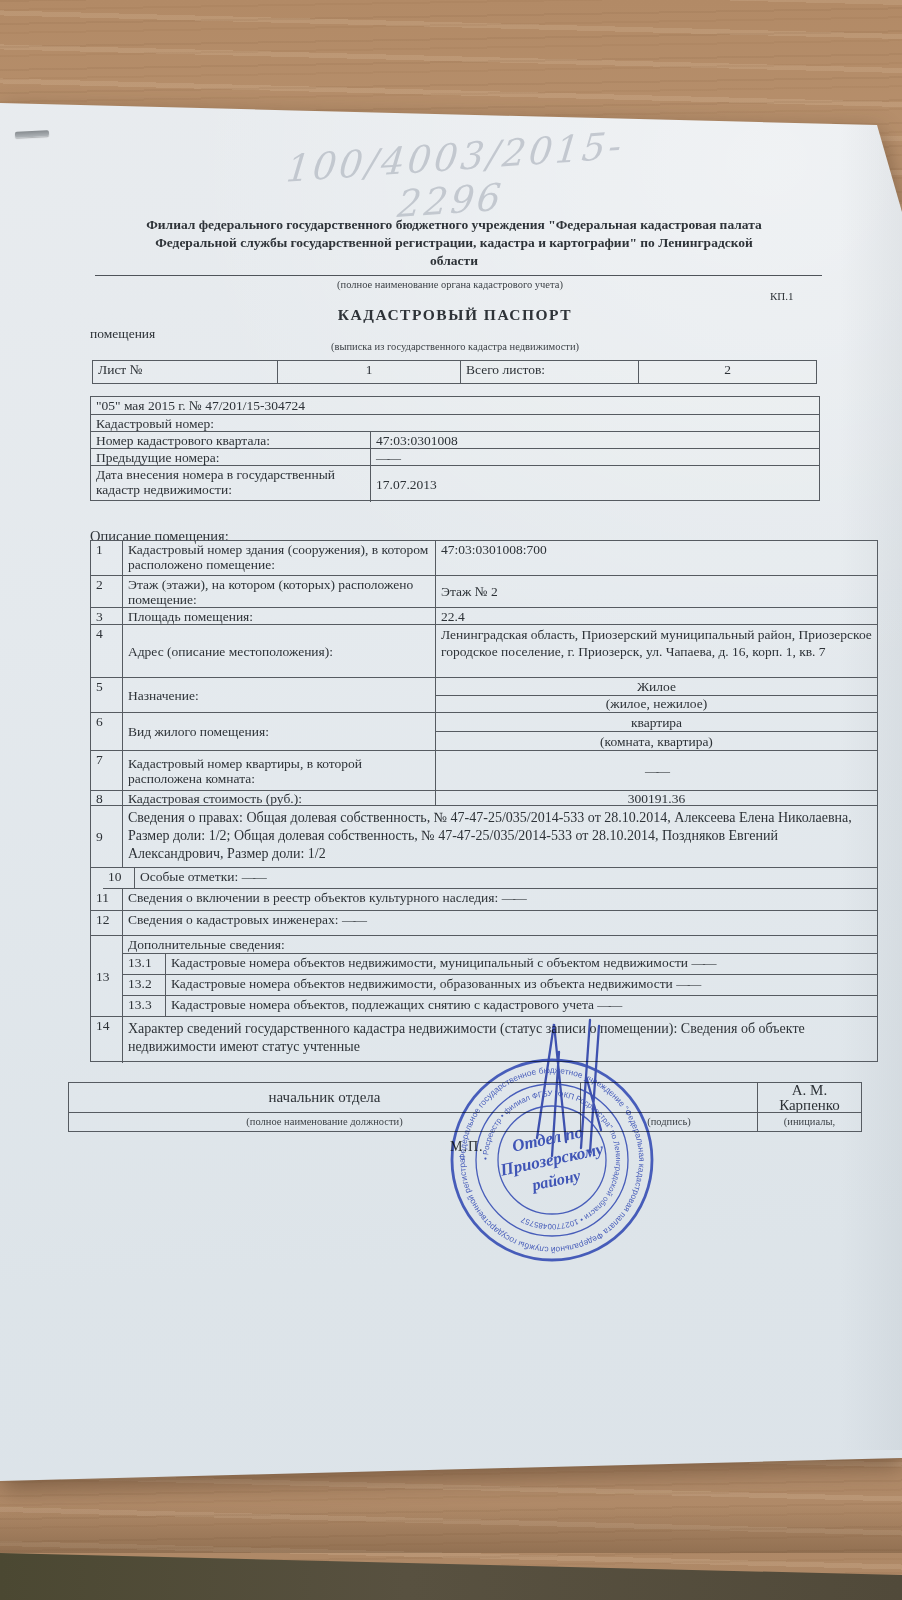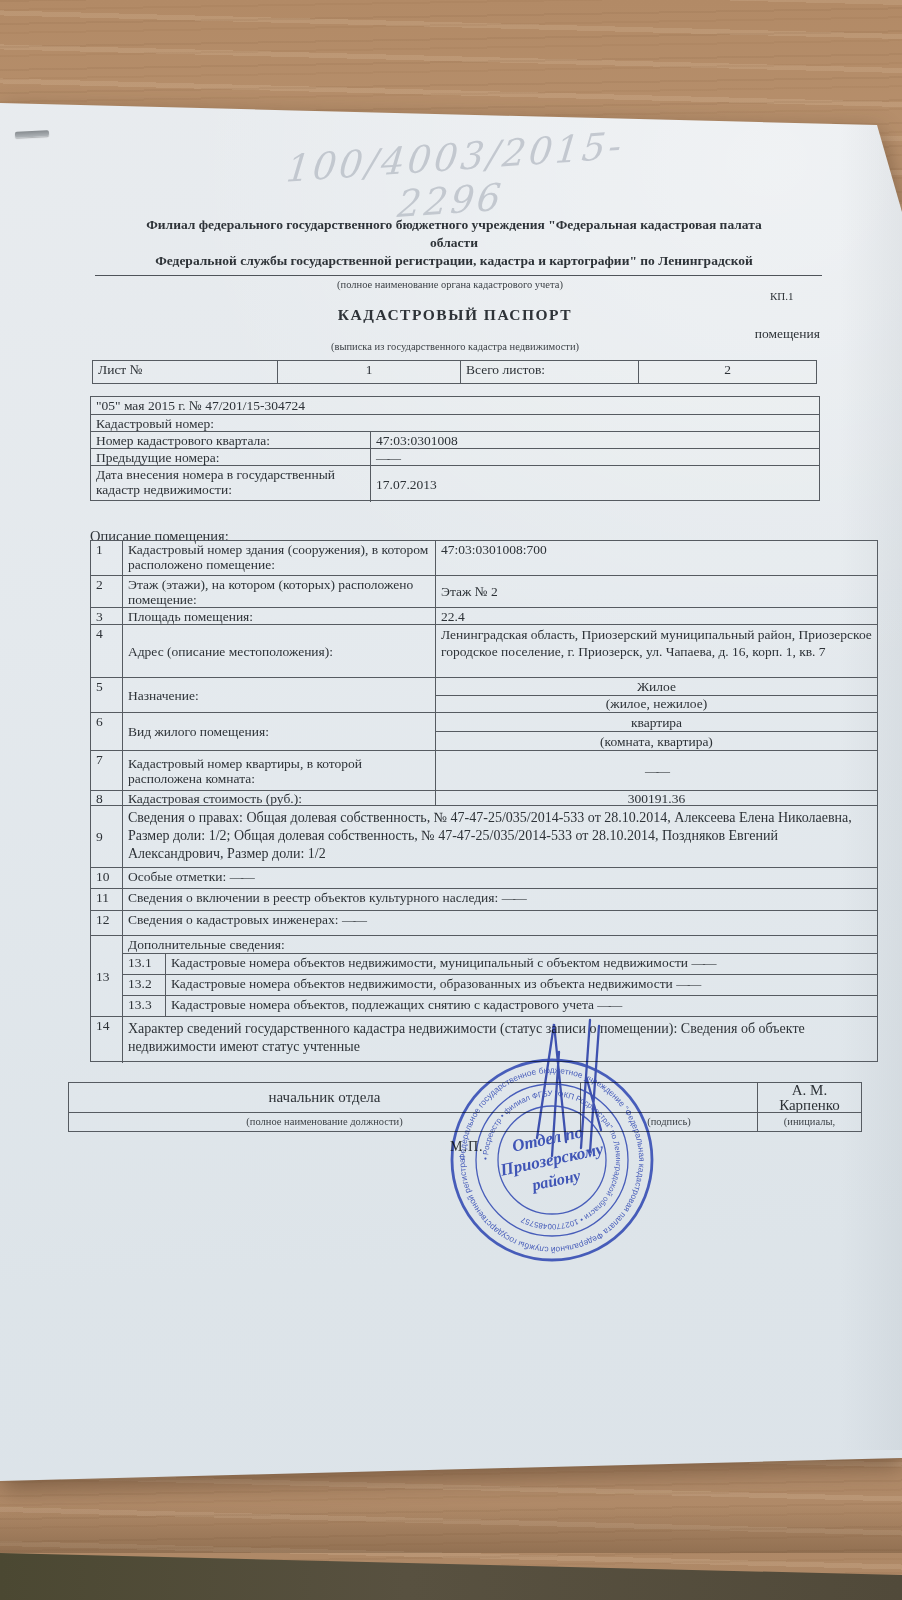--- a/index.html
+++ b/index.html
@@ -36,21 +36,21 @@
     font-family:"DejaVu Serif", serif;font-style:italic;font-size:37px;letter-spacing:3px;
     color:#b4bac3;opacity:.72;transform:rotate(-4deg) skewX(-10deg);}
   .org{left:88px;top:216px;width:732px;text-align:center;font-weight:bold;
     font-size:13.5px;line-height:18px;}
   .hrule{position:absolute;left:95px;top:275px;width:727px;border-top:1.4px solid #4f545a;}
   .cap{font-size:10.5px;color:#3d4247;text-align:center;}
   .org-cap{left:200px;top:279px;width:500px;}
   .form-code{left:770px;top:290px;width:70px;font-size:11px;}
   .doc-title{left:90px;top:306px;width:730px;text-align:center;font-weight:bold;
     font-size:15.5px;letter-spacing:1.5px;}
-  .doc-sub{left:90px;top:326px;width:730px;text-align:right;font-size:13.5px;}
+  .doc-sub{left:90px;top:326px;width:730px;text-align:left;font-size:13.5px;}
   .doc-sub-cap{left:90px;top:341px;width:730px;}
   
   .tbl{position:absolute;border:1px solid #565b61;box-sizing:border-box;color:#2d3237;
        font-size:13.5px;line-height:15px;background:rgba(255,255,255,0.06);}
   .tbl .r{display:flex;border-bottom:1px solid #565b61;box-sizing:border-box;}
   .tbl .r:last-child{border-bottom:none;}
   .tbl .c{border-right:1px solid #565b61;box-sizing:border-box;padding:1px 5px;overflow:hidden;}
   .tbl .c:last-child{border-right:none;}
   .cen{text-align:center;}
   .num{width:32px;flex:none;}
@@ -72,22 +72,22 @@
 <div class="floor"></div>
 
 <div class="paper-wrap">
 <div class="paper">
 
   <div class="staple"></div>
   <div class="pencil">100/4003/2015-2296</div>
 
   <div class="t org">
     <div>Филиал федерального государственного бюджетного учреждения "Федеральная кадастровая палата</div>
+    <div>Федеральной службы государственной регистрации, кадастра и картографии" по Ленинградской</div>
     <div>области</div>
-    <div>Федеральной службы государственной регистрации, кадастра и картографии" по Ленинградской</div>
   </div>
   <div class="hrule"></div>
   <div class="t cap org-cap">(полное наименование органа кадастрового учета)</div>
   <div class="t form-code">КП.1</div>
   <div class="t doc-title">КАДАСТРОВЫЙ ПАСПОРТ</div>
   <div class="t doc-sub">помещения</div>
   <div class="t cap doc-sub-cap">(выписка из государственного кадастра недвижимости)</div>
 
   <div class="tbl" style="left:92px;top:360px;width:725px;height:24px;">
     <div class="r" style="height:22px;">
@@ -175,21 +175,21 @@
       <div class="c num" style="line-height:13px;">8</div>
       <div class="c" style="width:313px;line-height:13px;">Кадастровая стоимость (руб.):</div>
       <div class="c grow cen" style="line-height:13px;">300191.36</div>
     </div>
 
     <div class="r" style="height:62px;">
       <div class="c num" style="display:flex;align-items:center;">9</div>
       <div class="c grow" style="line-height:18px;font-size:14px;padding-top:3px;">Сведения о правах: Общая долевая собственность, № 47-47-25/035/2014-533 от 28.10.2014, Алексеева Елена Николаевна, Размер доли: 1/2; Общая долевая собственность, № 47-47-25/035/2014-533 от 28.10.2014, Поздняков Евгений Александрович, Размер доли: 1/2</div>
     </div>
 
-    <div class="r" style="height:21px;">
+    <div class="r" style="height:21px;margin-left:12px;">
       <div class="c num">10</div>
       <div class="c grow">
         <span>Особые отметки:</span>
         <span class="dash">——</span>
       </div>
     </div>
 
     <div class="r" style="height:22px;">
       <div class="c num">11</div>
       <div class="c grow">

